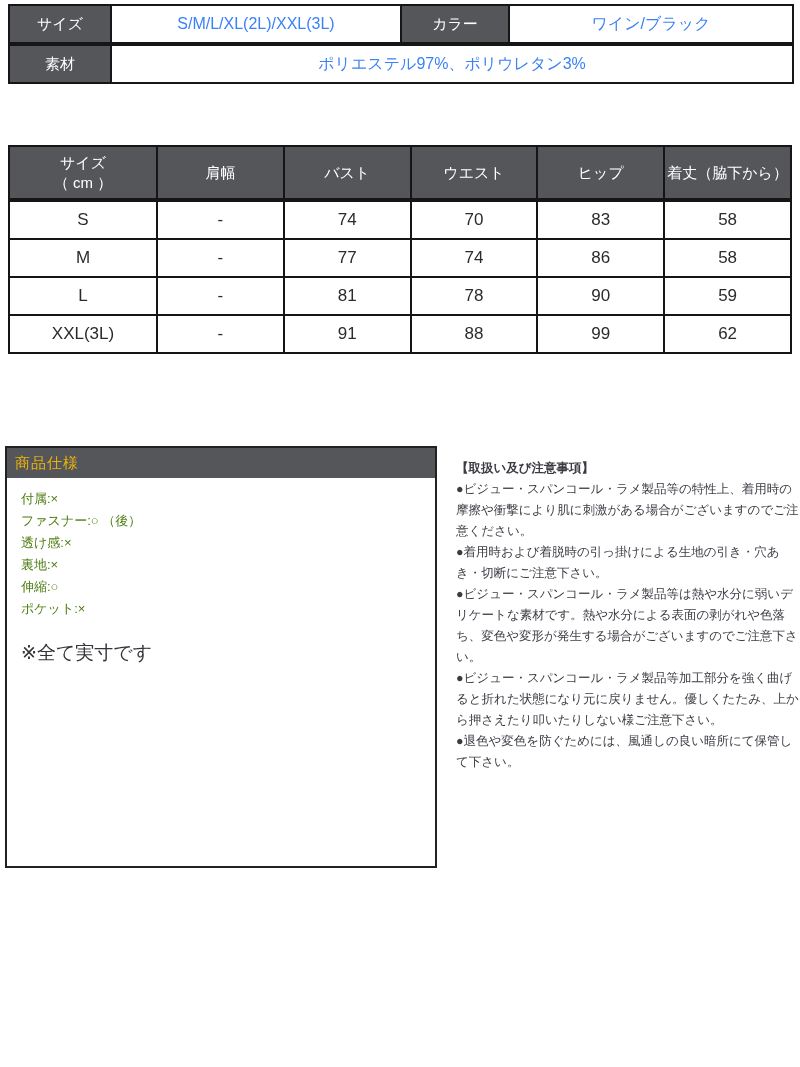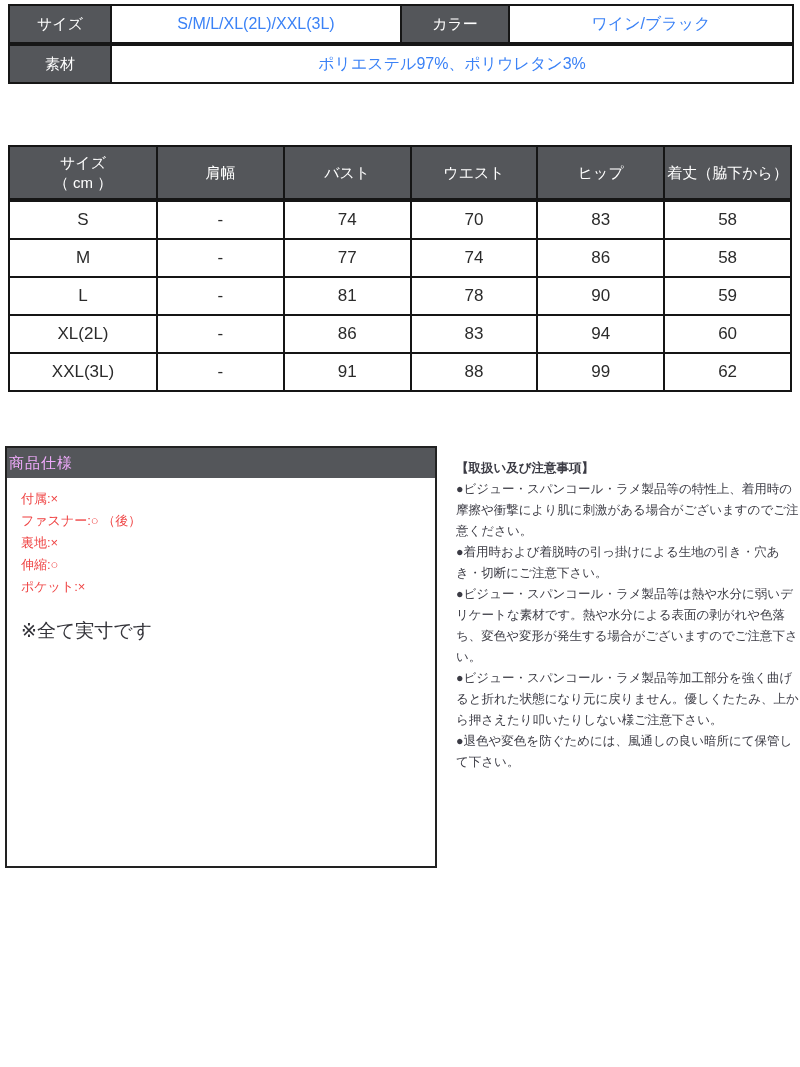--- a/index.html
+++ b/index.html
@@ -40,26 +40,26 @@
     height:36px; font-size:17px; color:#2b2b2b;
     border-top-color:#3f3f3f; border-top-width:2px;
   }
 
   
   .spec-box {
     position:absolute; left:5px; top:446px; width:428px; height:418px;
     border:2px solid #222222; background:#ffffff;
   }
   .spec-header {
-    height:30px; background:#54565a; color:#f0abfc;
-    display:flex; align-items:center; padding-left:2px;
+    height:30px; background:#54565a; color:#eab308;
+    display:flex; align-items:center; padding-left:8px;
     font-size:15px; letter-spacing:1px;
   }
   .spec-body { padding:10px 14px 0 14px; }
-  .spec-item { font-size:13px; line-height:22px; color:#ef4444; }
+  .spec-item { font-size:13px; line-height:22px; color:#4d7c0f; }
   .spec-note { font-size:19px; line-height:22px; color:#34343a; margin-top:22px; }
 
   
   .care-notes {
     position:absolute; left:456px; top:458px; width:348px;
     font-size:12.5px; line-height:21px; color:#3b3b44;
   }
   .care-title { font-weight:bold; margin:0 0 1px 0; }
   .care-notes p { margin:0; }
 </style>
@@ -128,43 +128,36 @@
     </tr>
     <tr>
       <td>L</td>
       <td>-</td>
       <td>81</td>
       <td>78</td>
       <td>90</td>
       <td>59</td>
     </tr>
     <tr>
-      <td>XL(2L)</td>
-      <td>-</td>
-      <td>86</td>
-      <td>83</td>
-      <td>94</td>
-      <td>60</td>
-    </tr>
-    <tr>
       <td>XXL(3L)</td>
       <td>-</td>
       <td>91</td>
       <td>88</td>
       <td>99</td>
       <td>62</td>
     </tr>
   </tbody>
 </table>
 
 <div class="spec-box">
   <div class="spec-header">商品仕様</div>
   <div class="spec-body">
     <div class="spec-item">付属:×</div>
     <div class="spec-item">ファスナー:○ （後）</div>
+    <div class="spec-item">透け感:×</div>
     <div class="spec-item">裏地:×</div>
     <div class="spec-item">伸縮:○</div>
     <div class="spec-item">ポケット:×</div>
     <div class="spec-note">※全て実寸です</div>
   </div>
 </div>
 
 <div class="care-notes">
   <p class="care-title">【取扱い及び注意事項】</p>
   <p>●ビジュー・スパンコール・ラメ製品等の特性上、着用時の摩擦や衝撃により肌に刺激がある場合がございますのでご注意ください。</p>

